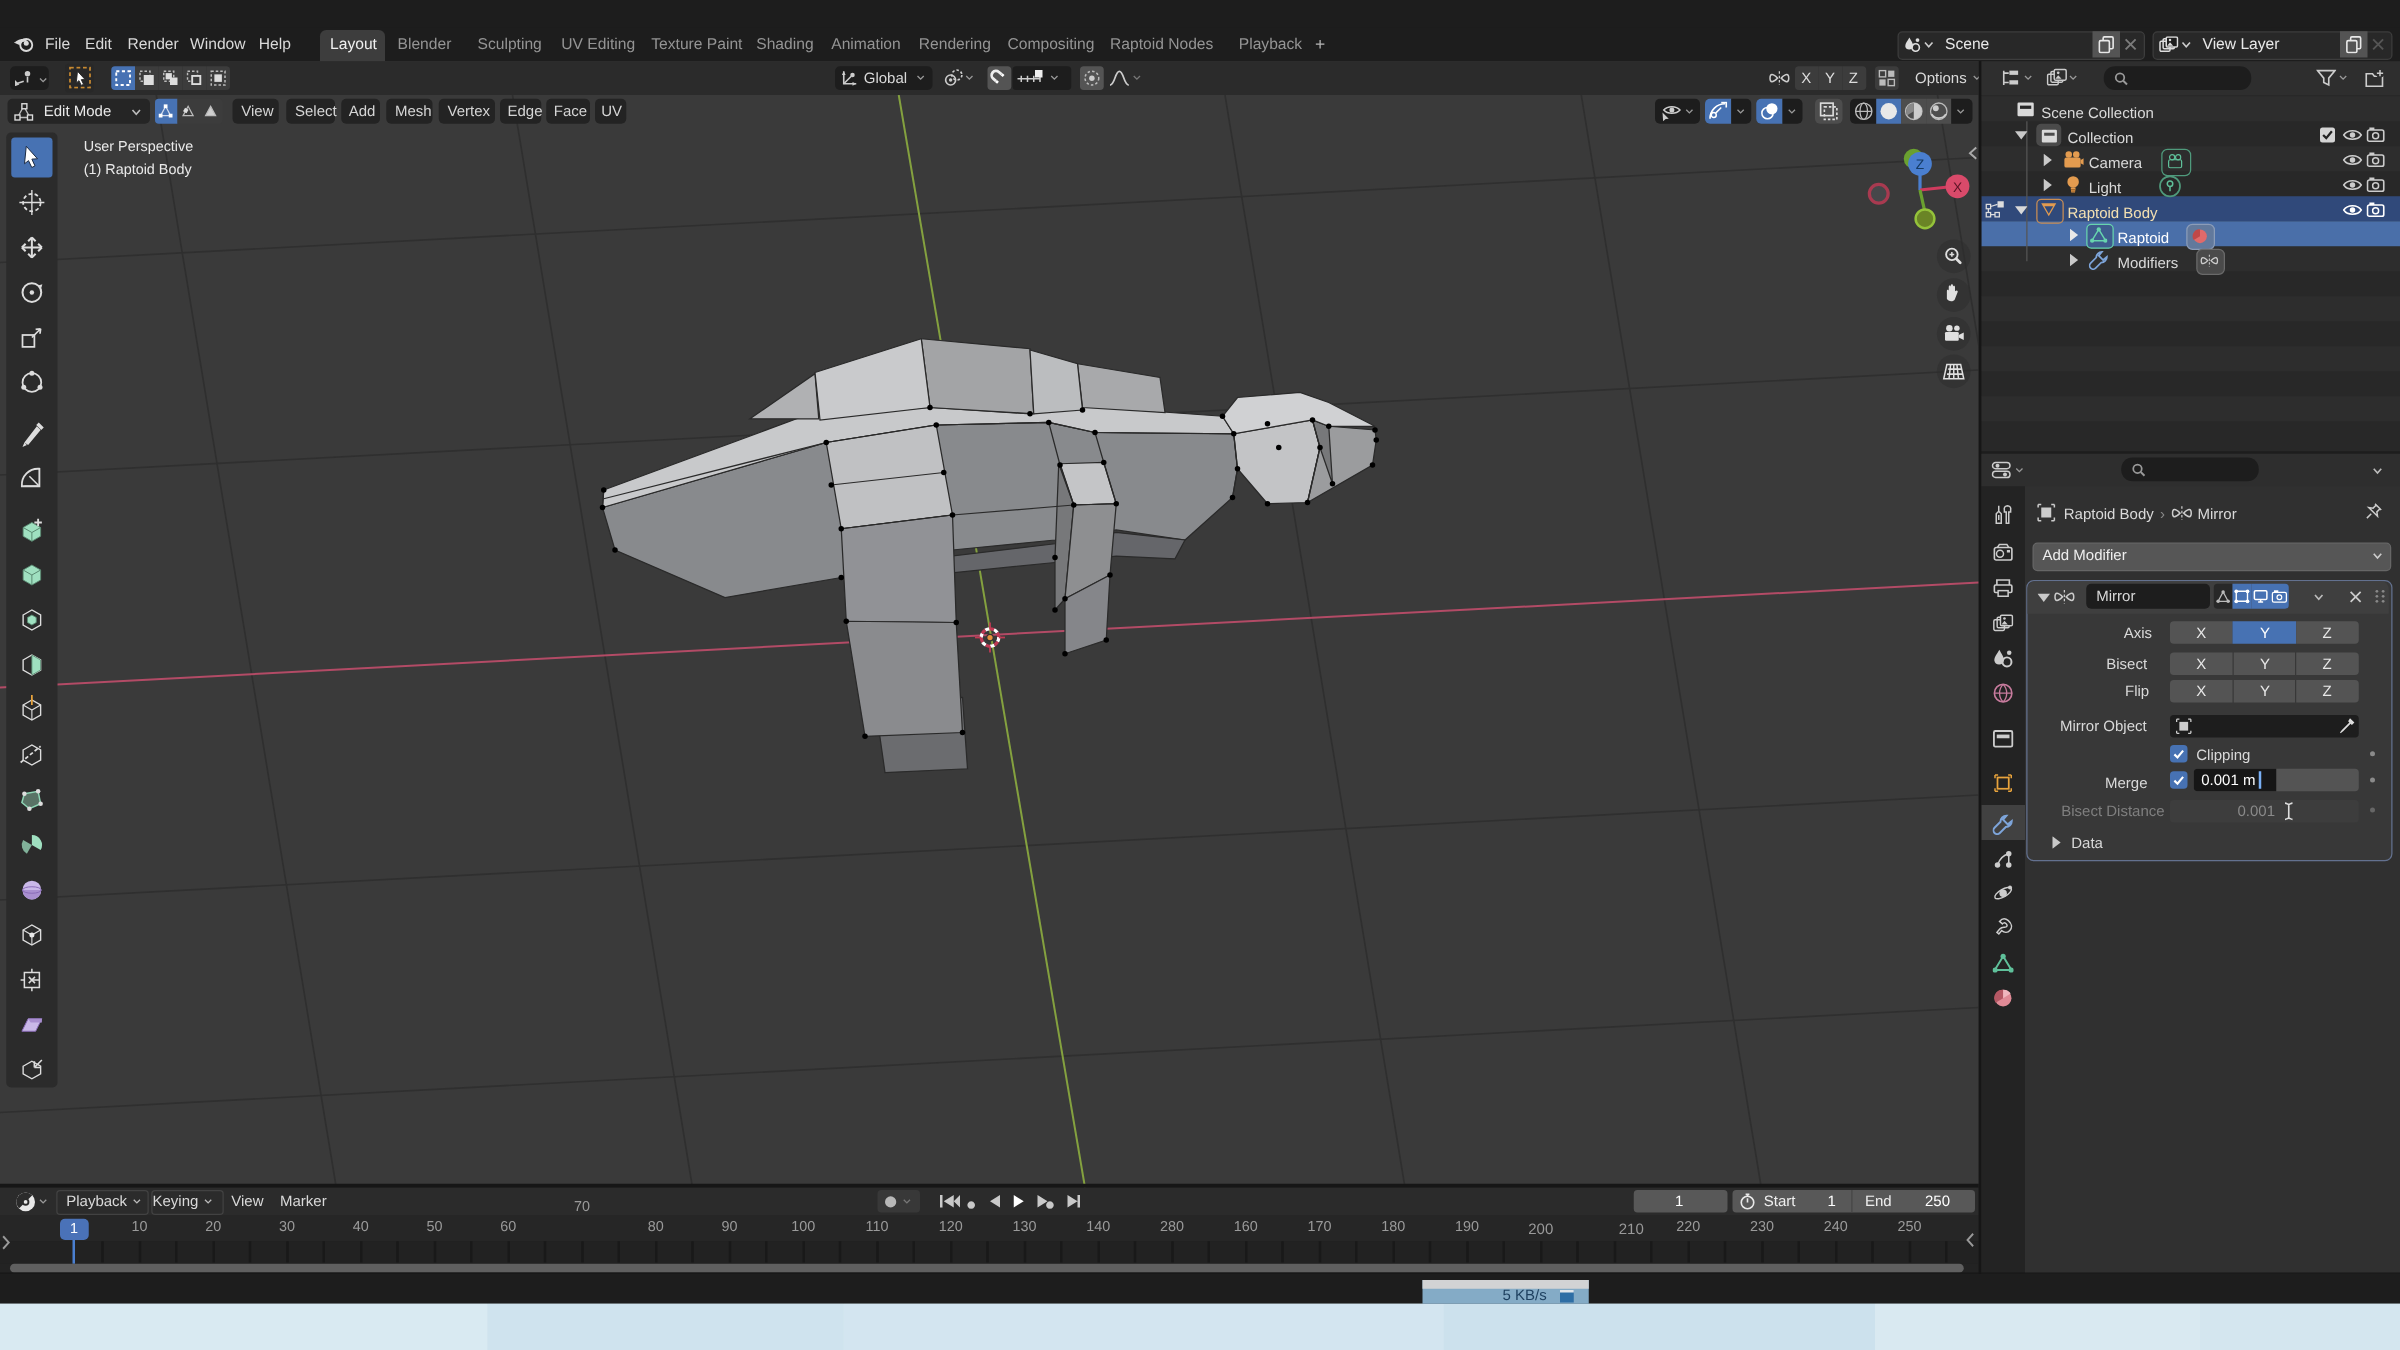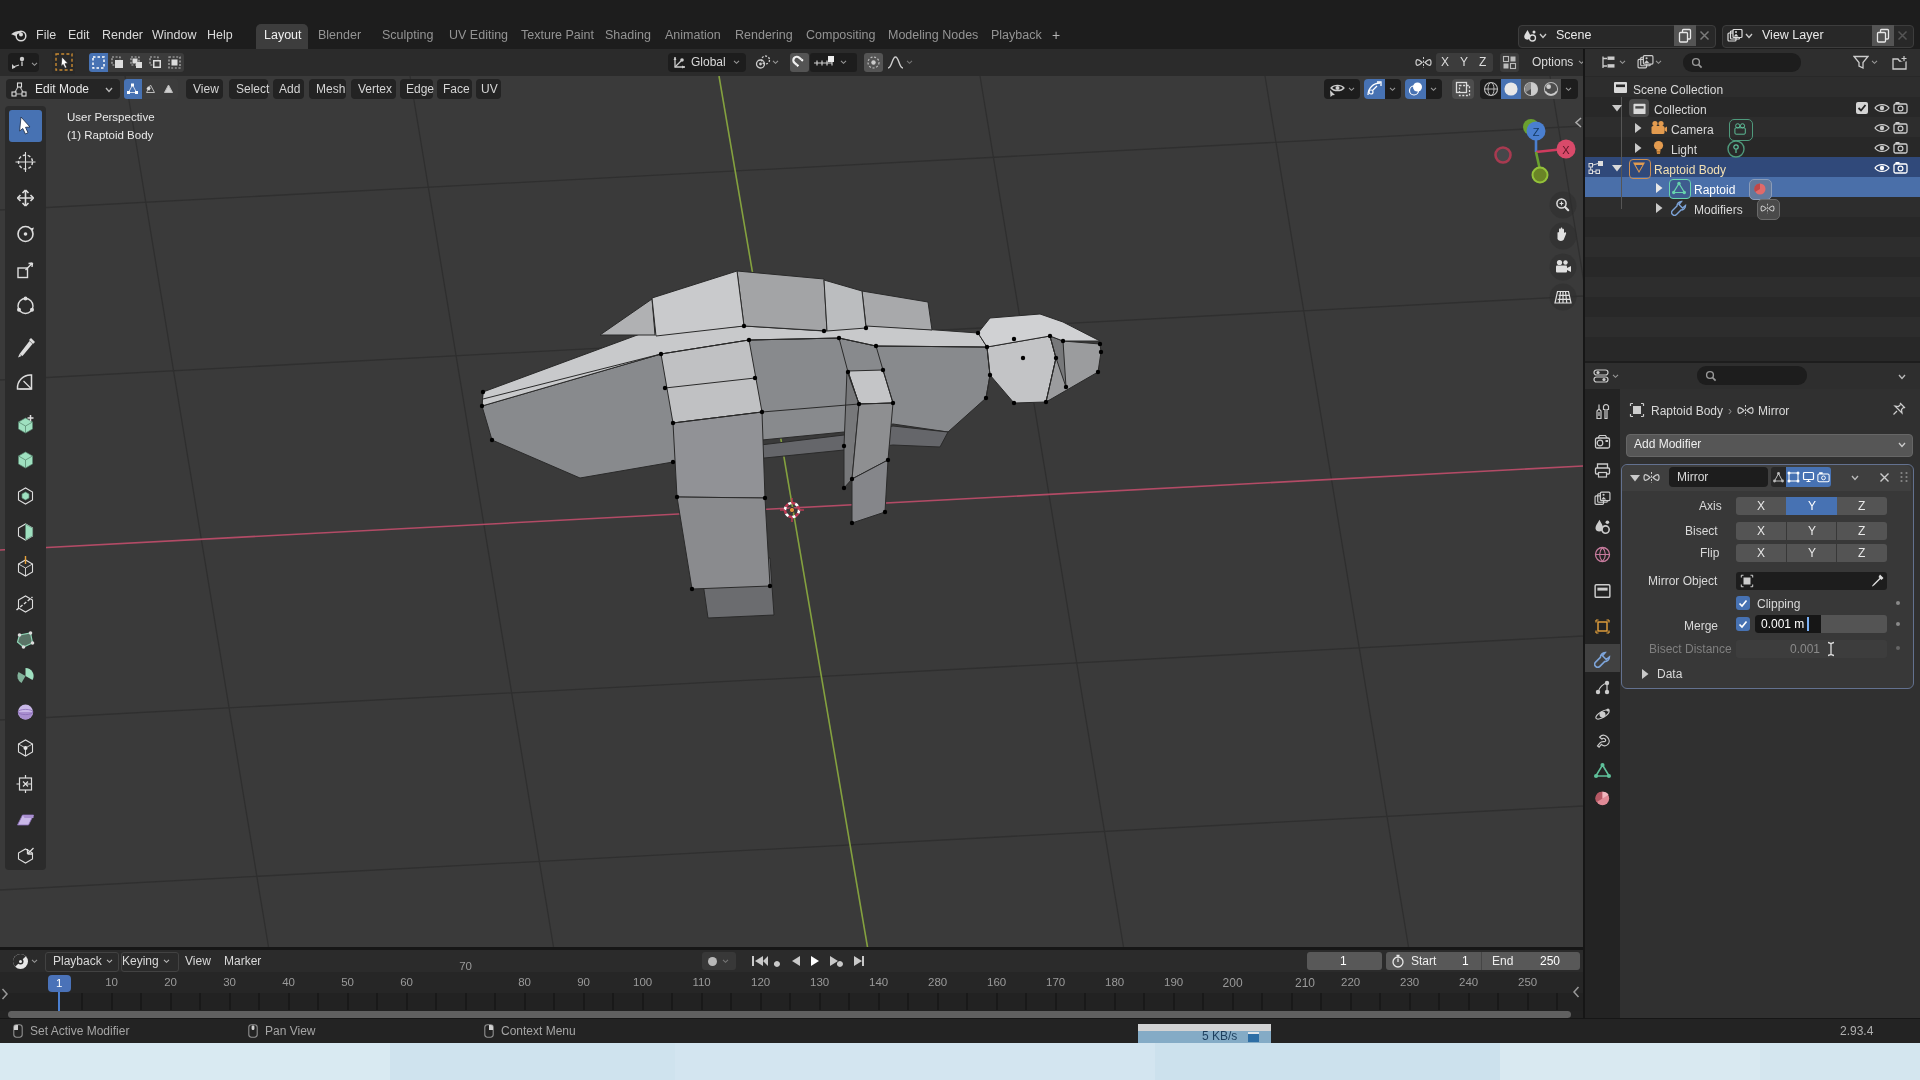--- a/index.html
+++ b/index.html
@@ -31,21 +31,21 @@
   <div class="abs" style="left:256px;top:2px;height:25px;background:#3d3d3d;border-radius:5px 5px 0 0;width:52px;"></div>
   <div class="abs txt" style="left:264px;top:6px;color:#f0f0f0;">Layout</div>
   <div class="abs txt" style="left:318px;top:6px;color:#949494;">Blender</div>
   <div class="abs txt" style="left:382px;top:6px;color:#949494;">Sculpting</div>
   <div class="abs txt" style="left:449px;top:6px;color:#949494;">UV Editing</div>
   <div class="abs txt" style="left:521px;top:6px;color:#949494;">Texture Paint</div>
   <div class="abs txt" style="left:605px;top:6px;color:#949494;">Shading</div>
   <div class="abs txt" style="left:665px;top:6px;color:#949494;">Animation</div>
   <div class="abs txt" style="left:735px;top:6px;color:#949494;">Rendering</div>
   <div class="abs txt" style="left:806px;top:6px;color:#949494;">Compositing</div>
-  <div class="abs txt" style="left:888px;top:6px;color:#949494;">Modeling Nodes</div>
+  <div class="abs txt" style="left:888px;top:6px;color:#949494;">Raptoid Nodes</div>
   <div class="abs txt" style="left:991px;top:6px;color:#949494;">Playback</div>
   <div class="abs txt" style="left:1052px;top:5px;color:#b5b5b5;font-size:14px;">+</div>
 
   <div class="abs" style="left:1518px;top:3px;width:196px;height:21px;background:#282828;border:1px solid #3d3d3d;border-radius:4px;"></div>
 
   <svg class="abs" style="left:1523px;top:7px" width="14" height="13" viewBox="0 0 14 13">
     <path d="M4.5 1 C6 4 7.5 5.5 7.5 8 A3.2 3.2 0 0 1 1.2 8 C1.2 5.5 3 4 4.5 1 Z" fill="#ddd"></path>
     <circle cx="9.5" cy="9" r="3" fill="none" stroke="#ddd" stroke-width="1.3"></circle>
     <circle cx="11" cy="3" r="1.5" fill="#ddd"></circle>
   </svg>
@@ -1113,38 +1113,20 @@
         <path d="M6.5 1 L2 6 L6.5 11" stroke="#999" stroke-width="1.5" fill="none"></path>
       </svg>
 
   <div class="abs" style="left:8px;top:61px;width:1563px;height:7px;background:#606060;border-radius:3.5px;"></div>
 </div>
 
 <div class="abs" style="left:0;top:947px;width:1583px;height:3px;background:#161616;"></div>
 <div class="abs" style="left:1583px;top:49px;width:2px;height:970px;background:#161616;"></div>
 <div class="abs" style="left:0;top:1017.5px;width:1920px;height:1.5px;background:#161616;"></div>
 
-<div id="statusbar" class="abs" style="left:0;top:1019px;width:1920px;height:24px;background:#232323;font-size:12px;color:#a5a5a5;">
-  <svg class="abs" style="left:13px;top:5px" width="10" height="14" viewBox="0 0 10 14">
-    <rect x="0.8" y="0.8" width="8.4" height="12.4" rx="2.6" fill="none" stroke="#909090" stroke-width="1.1"></rect>
-    <path d="M1 3 Q1 1 3 1 L5 1 L5 6 L1 6 Z" fill="#d0d0d0"></path>
-  </svg>
-  <div class="abs txt" style="left:30px;top:5px;">Set Active Modifier</div>
-  <svg class="abs" style="left:248px;top:5px" width="10" height="14" viewBox="0 0 10 14">
-    <rect x="0.8" y="0.8" width="8.4" height="12.4" rx="2.6" fill="none" stroke="#909090" stroke-width="1.1"></rect>
-    <rect x="3.6" y="1.5" width="2.8" height="4.5" rx="1.2" fill="#d0d0d0"></rect>
-  </svg>
-  <div class="abs txt" style="left:265px;top:5px;">Pan View</div>
-  <svg class="abs" style="left:484px;top:5px" width="10" height="14" viewBox="0 0 10 14">
-    <rect x="0.8" y="0.8" width="8.4" height="12.4" rx="2.6" fill="none" stroke="#909090" stroke-width="1.1"></rect>
-    <path d="M9 3 Q9 1 7 1 L5 1 L5 6 L9 6 Z" fill="#d0d0d0"></path>
-  </svg>
-  <div class="abs txt" style="left:501px;top:5px;">Context Menu</div>
-  <div class="abs txt" style="left:1840px;top:5px;color:#b0b0b0;">2.93.4</div>
-</div>
 
 <div class="abs" style="left:0;top:1043px;width:1920px;height:37px;background:#d3e5ef;">
   <div class="abs" style="left:0;top:0;width:390px;height:37px;background:#d9eaf2;"></div>
   <div class="abs" style="left:390px;top:0;width:285px;height:37px;background:#cfe3ee;"></div>
   <div class="abs" style="left:675px;top:0;width:480px;height:37px;background:#d3e5f0;"></div>
   <div class="abs" style="left:1155px;top:0;width:345px;height:37px;background:#cce1ed;"></div>
   <div class="abs" style="left:1500px;top:0;width:260px;height:37px;background:#d9e9f1;"></div>
   <div class="abs" style="left:1760px;top:0;width:160px;height:37px;background:#d4e6ef;"></div>
 </div>
 

